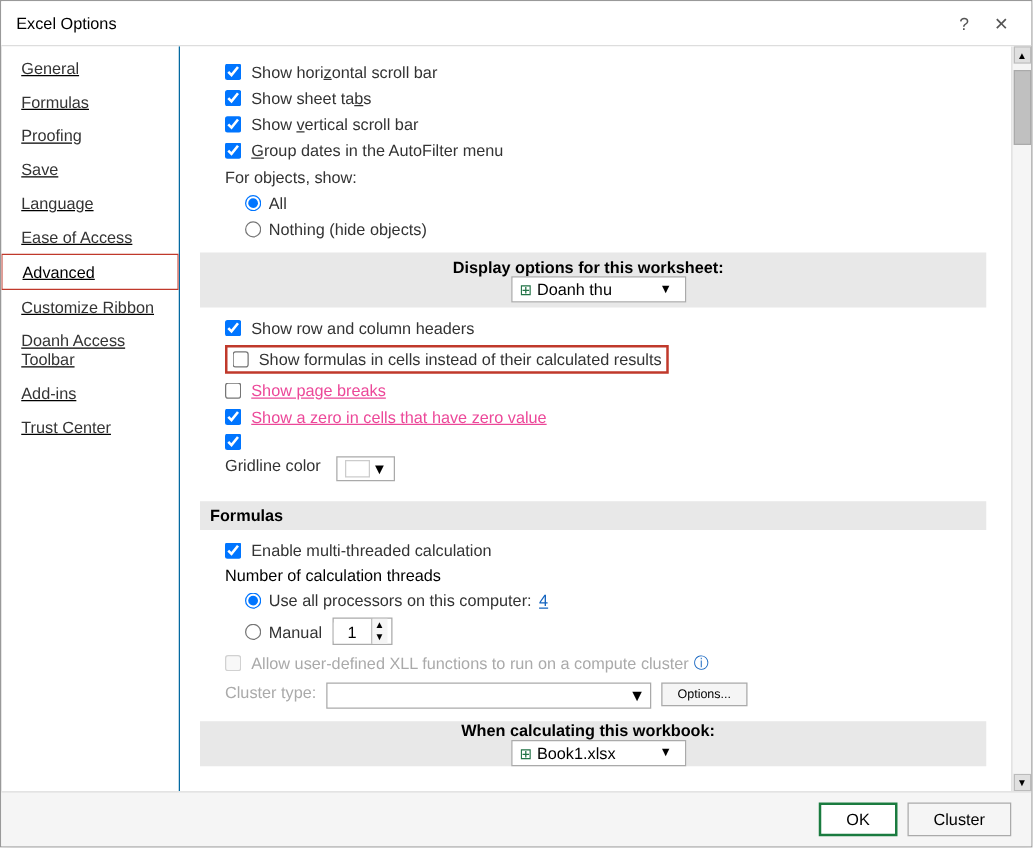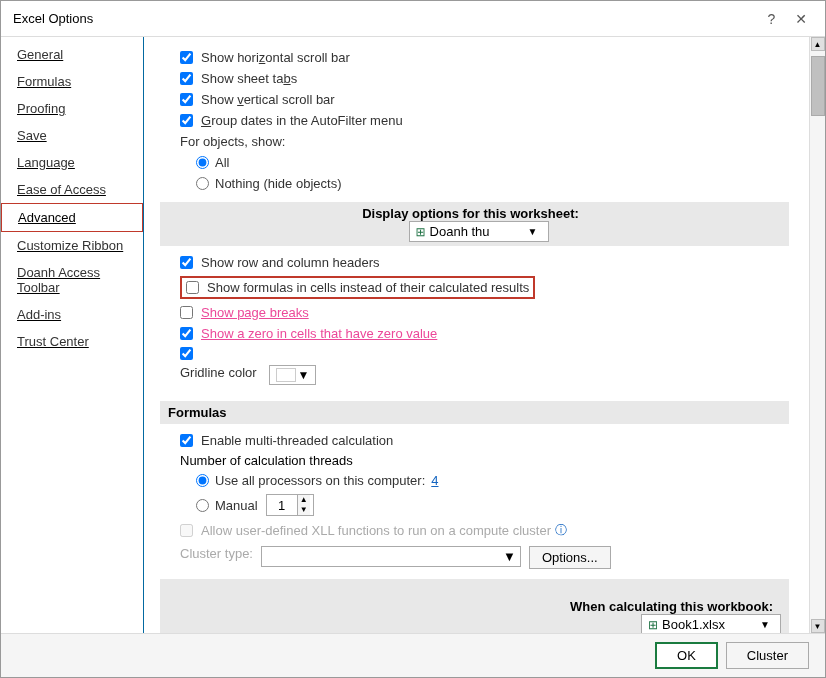--- a/index.html
+++ b/index.html
@@ -30,21 +30,21 @@
     .worksheet-dropdown-icon { margin-left: auto; font-size: 10px; }
     .highlighted-option { border: 2px solid #c0392b; background: #fff; padding: 2px 4px; display: flex; align-items: center; }
     .highlighted-option input[type="checkbox"] { margin-right: 8px; }
     .gridline-row { display: flex; margin-top: 4px; margin-bottom: 16px; }
     .gridline-label { font-size: 13px; color: #333; margin-right: 12px; }
     .color-btn { border: 1px solid #aaa; padding: 2px 6px; background: #fff; cursor: pointer; display: flex; align-items: center; font-size: 12px; }
     .spinner-input { display: flex; align-items: center; border: 1px solid #aaa; width: 48px; }
     .spinner-input input { border: none; width: 30px; text-align: center; font-size: 13px; outline: none; }
     .spinner-arrows { display: flex; flex-direction: column; border-left: 1px solid #aaa; }
     .spinner-arrow { font-size: 8px; padding: 0 2px; cursor: pointer; line-height: 10px; background: #f5f5f5; border: none; }
-    .options-btn { border: 1px solid #aaa; background: #f5f5f5; padding: 3px 12px; font-size: 13px; cursor: pointer; }
+    .options-btn { border: 1px solid #aaa; background: #f5f5f5; padding: 3px 12px; font-size: 10px; cursor: pointer; }
     .cluster-row { display: flex; align-items: flex-start; margin-bottom: 4px; }
     .cluster-dropdown { border: 1px solid #aaa; padding: 2px 4px; background: #fff; font-size: 13px; min-width: 260px; cursor: pointer; display: flex; align-items: center; justify-content: space-between; }
     .info-icon { color: #1565c0; font-size: 12px; margin-left: 4px; }
     .footer { border-top: 1px solid #ddd; padding: 8px 16px; display: flex; justify-content: flex-end; gap: 8px; background: #f5f5f5; }
     .footer-btn { padding: 4px 20px; font-size: 13px; cursor: pointer; border: 1px solid #aaa; background: #f5f5f5; }
     .footer-btn.ok { background: #fff; border: 2px solid #1a7b3f; }
     .calc-header { margin-top: 4px; padding-left: 20px; font-size: 13px; margin-bottom: 4px; }
     .disabled-label { color: #aaa; }
     .sheet-icon { color: #217346; margin-right: 4px; font-size: 12px; }
     .when-calc-section { margin-top: 8px; }
@@ -183,21 +183,21 @@
         <div class="cluster-row indent-1" style="margin-top:6px;">
           <span class="option-label disabled-label">Cluster type:</span>
           <div class="cluster-dropdown" style="margin-left:8px;">
             <span></span>
             <span>▼</span>
           </div>
           <button class="options-btn" style="margin-left:8px;">Options...</button>
         </div>
 
         <div class="when-calc-section">
-          <div class="display-row" style="background:#e8e8e8; padding:20px 8px; margin-top:10px;align-items:flex-end;">
+          <div class="display-row" style="background:#e8e8e8; padding:0 8px; margin-top:10px;">
             <span class="display-label">When calculating this workbook:</span>
             <div class="worksheet-dropdown" style="margin-left:8px;">
               <span class="sheet-icon">⊞</span>
               <span>Book1.xlsx</span>
               <span class="worksheet-dropdown-icon">▼</span>
             </div>
           </div>
         </div>
 
       </div>

